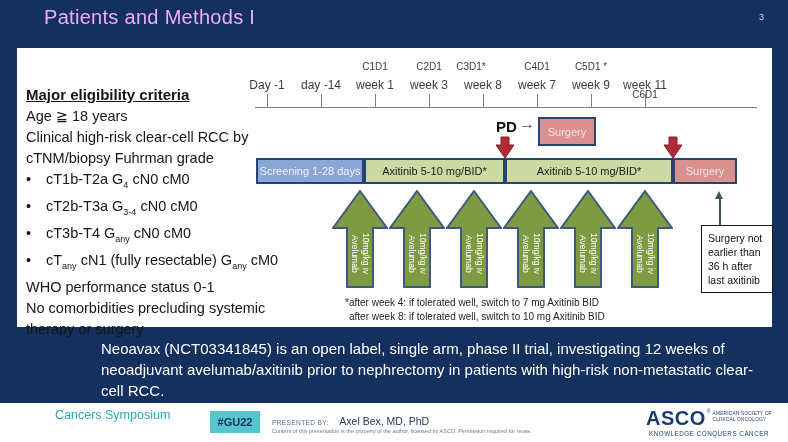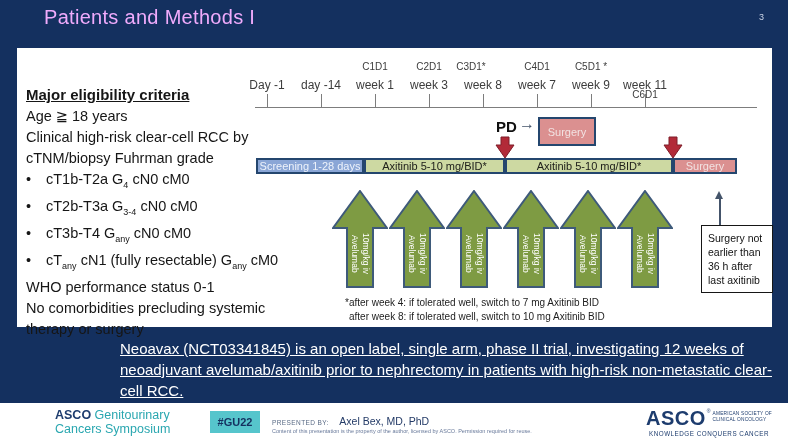--- a/index.html
+++ b/index.html
@@ -29,21 +29,21 @@
 
   
   .pd-label{position:absolute;left:479px;top:70px;font-size:15px;font-weight:bold;color:#101010;}
   .pd-arrow{position:absolute;left:502px;top:67px;font-size:16px;color:var(--note_arrow,#44546a);}
   .pd-box{position:absolute;left:521px;top:69px;width:58px;height:29px;background:var(--surgery_pink,#db9090);
     border:2px solid var(--bar_border,#24466e);color:#f2e2e2;font-size:11px;
     display:flex;align-items:center;justify-content:center;box-sizing:border-box;}
   .red-arrow{position:absolute;top:88px;width:20px;height:23px;}
 
   
-  .bar{position:absolute;top:110px;height:16px;border:2px solid var(--bar_border,#24466e);
+  .bar{position:absolute;top:110px;height:26px;border:2px solid var(--bar_border,#24466e);
     box-sizing:border-box;display:flex;align-items:center;justify-content:center;font-size:11px;white-space:nowrap;}
   .bar-screening{background:var(--screening_blue,#8aa6d6);color:#eef3fb;}
   .bar-axitinib{background:var(--axitinib_green,#cdd9a2);color:#20211c;}
   .bar-surgery{background:var(--surgery_pink,#db9090);color:#f2e2e2;}
 
   
   .avl-arrow{position:absolute;top:142px;width:56px;height:98px;}
   .avl-arrow svg{position:absolute;left:0;top:0;}
   .avl-text{position:absolute;left:50%;top:33px;height:62px;transform:translateX(-50%);
     writing-mode:vertical-lr;color:#ffffff;font-size:8.5px;line-height:11px;}
@@ -54,21 +54,21 @@
   .footnote .fn2{padding-left:4px;}
 
   
   .note-box{position:absolute;left:684px;top:177px;width:72px;height:68px;background:#ffffff;
     border:1px solid #161616;box-sizing:border-box;padding:5px 3px 0 6px;font-size:10.5px;line-height:14px;color:#111111;}
   .note-arrow-line{position:absolute;left:702px;top:150px;width:1.5px;height:27px;background:var(--note_arrow,#44546a);}
   .note-arrow-head{position:absolute;left:698px;top:143px;width:0;height:0;
     border-left:4.5px solid transparent;border-right:4.5px solid transparent;border-bottom:8px solid var(--note_arrow,#44546a);}
 
   
-  .summary{position:absolute;left:120px;top:338px;width:662px;color:#ffffff;font-size:15px;line-height:21px;text-decoration:underline;}
+  .summary{position:absolute;left:101px;top:338px;width:662px;color:#ffffff;font-size:15px;line-height:21px;}
 
   
   .footer{position:absolute;left:0;top:403px;width:788px;height:39px;background:#ffffff;}
   .brand{position:absolute;left:55px;top:5px;font-size:12.5px;line-height:14px;white-space:nowrap;}
   .brand .asco{color:var(--footer_navy,#1d3c6e);font-weight:bold;}
   .brand .teal{color:var(--teal,#2aa7b0);}
   .badge{position:absolute;left:210px;top:8px;width:50px;height:22px;background:var(--badge_teal,#56c5cc);
     color:var(--navy,#14305f);font-size:11px;font-weight:bold;display:flex;align-items:center;justify-content:center;}
   .presented{position:absolute;left:272px;top:8px;white-space:nowrap;}
   .presented .label{font-size:6.5px;color:#5a6b86;letter-spacing:.4px;}
@@ -217,22 +217,20 @@
 
     <div class="note-arrow-line"></div>
     <div class="note-arrow-head"></div>
     <div class="note-box">Surgery not earlier than 36 h after last axitinib</div>
   </div>
 
   <div class="summary">Neoavax (NCT03341845) is an open label, single arm, phase II trial, investigating 12 weeks of neoadjuvant avelumab/axitinib prior to nephrectomy in patients with high-risk non-metastatic clear-cell RCC.</div>
 
   <div class="footer">
     <div class="brand">
-      <div><span class="asco">ASCO</span>
-        <span class="teal">Genitourinary</span></div>
       <div class="teal">Cancers Symposium</div>
     </div>
     <div class="badge">#GU22</div>
     <div class="presented">
       <span class="label">PRESENTED BY:</span>
       <span class="name">Axel Bex, MD, PhD</span>
     </div>
     <div class="disclaimer">Content of this presentation is the property of the author, licensed by ASCO. Permission required for reuse.</div>
     <div class="asco-logo">
       <div class="row">

